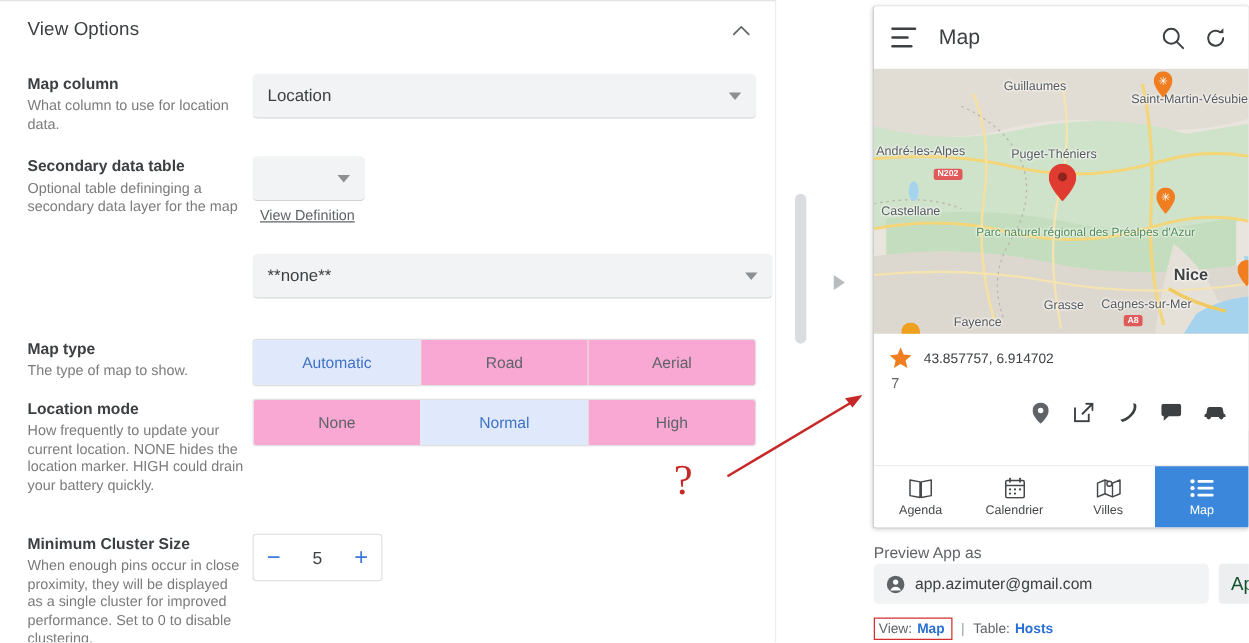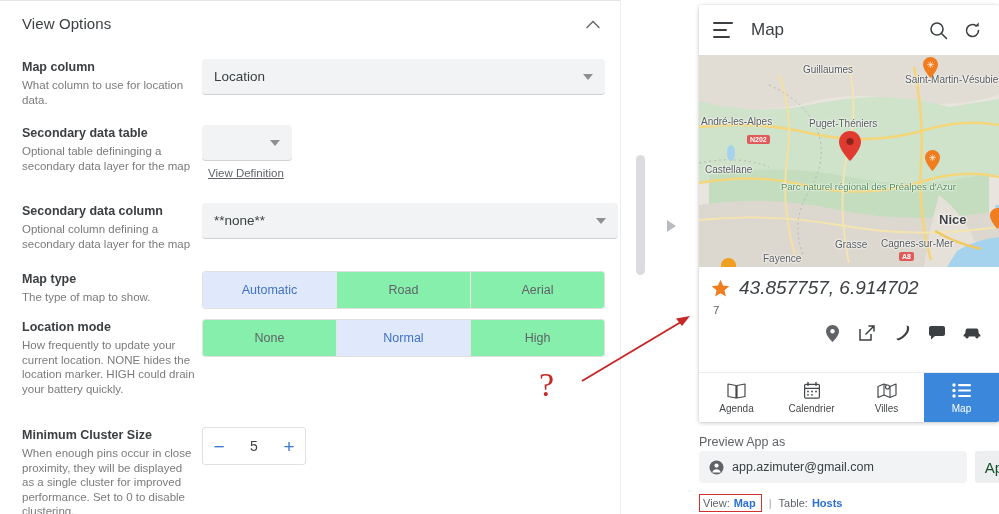--- a/index.html
+++ b/index.html
@@ -51,21 +51,21 @@
   }
 
   
   .seg {
     position: absolute; display: flex; height: 38px;
     border: 1px solid #e0e0e0; border-radius: 3px; overflow: hidden;
     background: #fff;
   }
   .seg-item {
     flex: 1; display: flex; align-items: center; justify-content: center;
-    font-size: 12.5px; color: #5f6368; background: #86efac;
+    font-size: 12.5px; color: #5f6368; background: #f9a8d4;
     border-right: 1px solid #e6e6e6; cursor: pointer;
   }
   .seg-item:last-child { border-right: none; }
   .seg-item.active { background: #dfe9fb; color: #3f72c7; }
 
   
   .stepper {
     position: absolute; display: flex; align-items: center; height: 38px;
     width: 104px; border: 1px solid #e0e0e0; border-radius: 3px; background: #fff;
   }
@@ -115,21 +115,21 @@
   .map-label.park { font-size: 9.5px; color: #4e8a56; text-align:center; line-height: 11px; }
   .road-badge { position: absolute; font-size: 7px; color: #fff; background: #e05a5a;
                 border-radius: 2px; padding: 1px 3px; font-weight: bold; }
   .pin-red { position: absolute; width: 22px; height: 30px; }
   .pin-orange { position: absolute; width: 15px; height: 21px; }
 
   
   .detail { padding: 10px 14px 6px 12px; background: #fff; }
   .detail-head { display: flex; align-items: center; gap: 9px; }
   .star { width: 19px; height: 19px; flex: none; }
-  .coords { font-size: 19px; color: #3c4043; font-style: italic; }
+  .coords { font-size: 11px; color: #3c4043; }
   .detail-name { font-size: 12.5px; color: #3c4043; margin: 9px 0 0 2px; }
   .detail-sub { font-size: 11.5px; color: #5f6368; margin: 5px 0 0 2px; }
   .detail-actions { display: flex; justify-content: flex-end; gap: 17px;
                     margin-top: 8px; padding-right: 4px; }
   .act-icon { width: 18px; height: 18px; cursor: pointer;
               display:flex; align-items:center; justify-content:center; }
 
   
   .bottom-nav { position: absolute; left: 0; bottom: 0; width: 300px; height: 50px;
                 display: flex; border-top: 1px solid #ececec; background:#fff; }
@@ -199,24 +199,20 @@
         <div class="opt-desc">Optional table defininging a secondary data layer for the map</div>
       </div>
       <div class="dd" style="left:202px; top:0; width:90px; height:36px;">
         <span class="dd-val"></span>
         <span class="dd-arrow"></span>
       </div>
       <span class="link-def" style="left:208px; top:42px;">View Definition</span>
     </div>
 
     <div class="opt-row" style="top:202px; height:64px;">
-      <div class="opt-label-box" style="top:0;">
-        <div class="opt-label">Secondary data column</div>
-        <div class="opt-desc">Optional column defining a secondary data layer for the map</div>
-      </div>
       <div class="dd" style="left:202px; top:0; width:416px; height:36px;">
         <span class="dd-val">**none**</span>
         <span class="dd-arrow"></span>
       </div>
     </div>
 
     <div class="opt-row" style="top:270px; height:56px;">
       <div class="opt-label-box" style="top:0;">
         <div class="opt-label">Map type</div>
         <div class="opt-desc">The type of map to show.</div>

